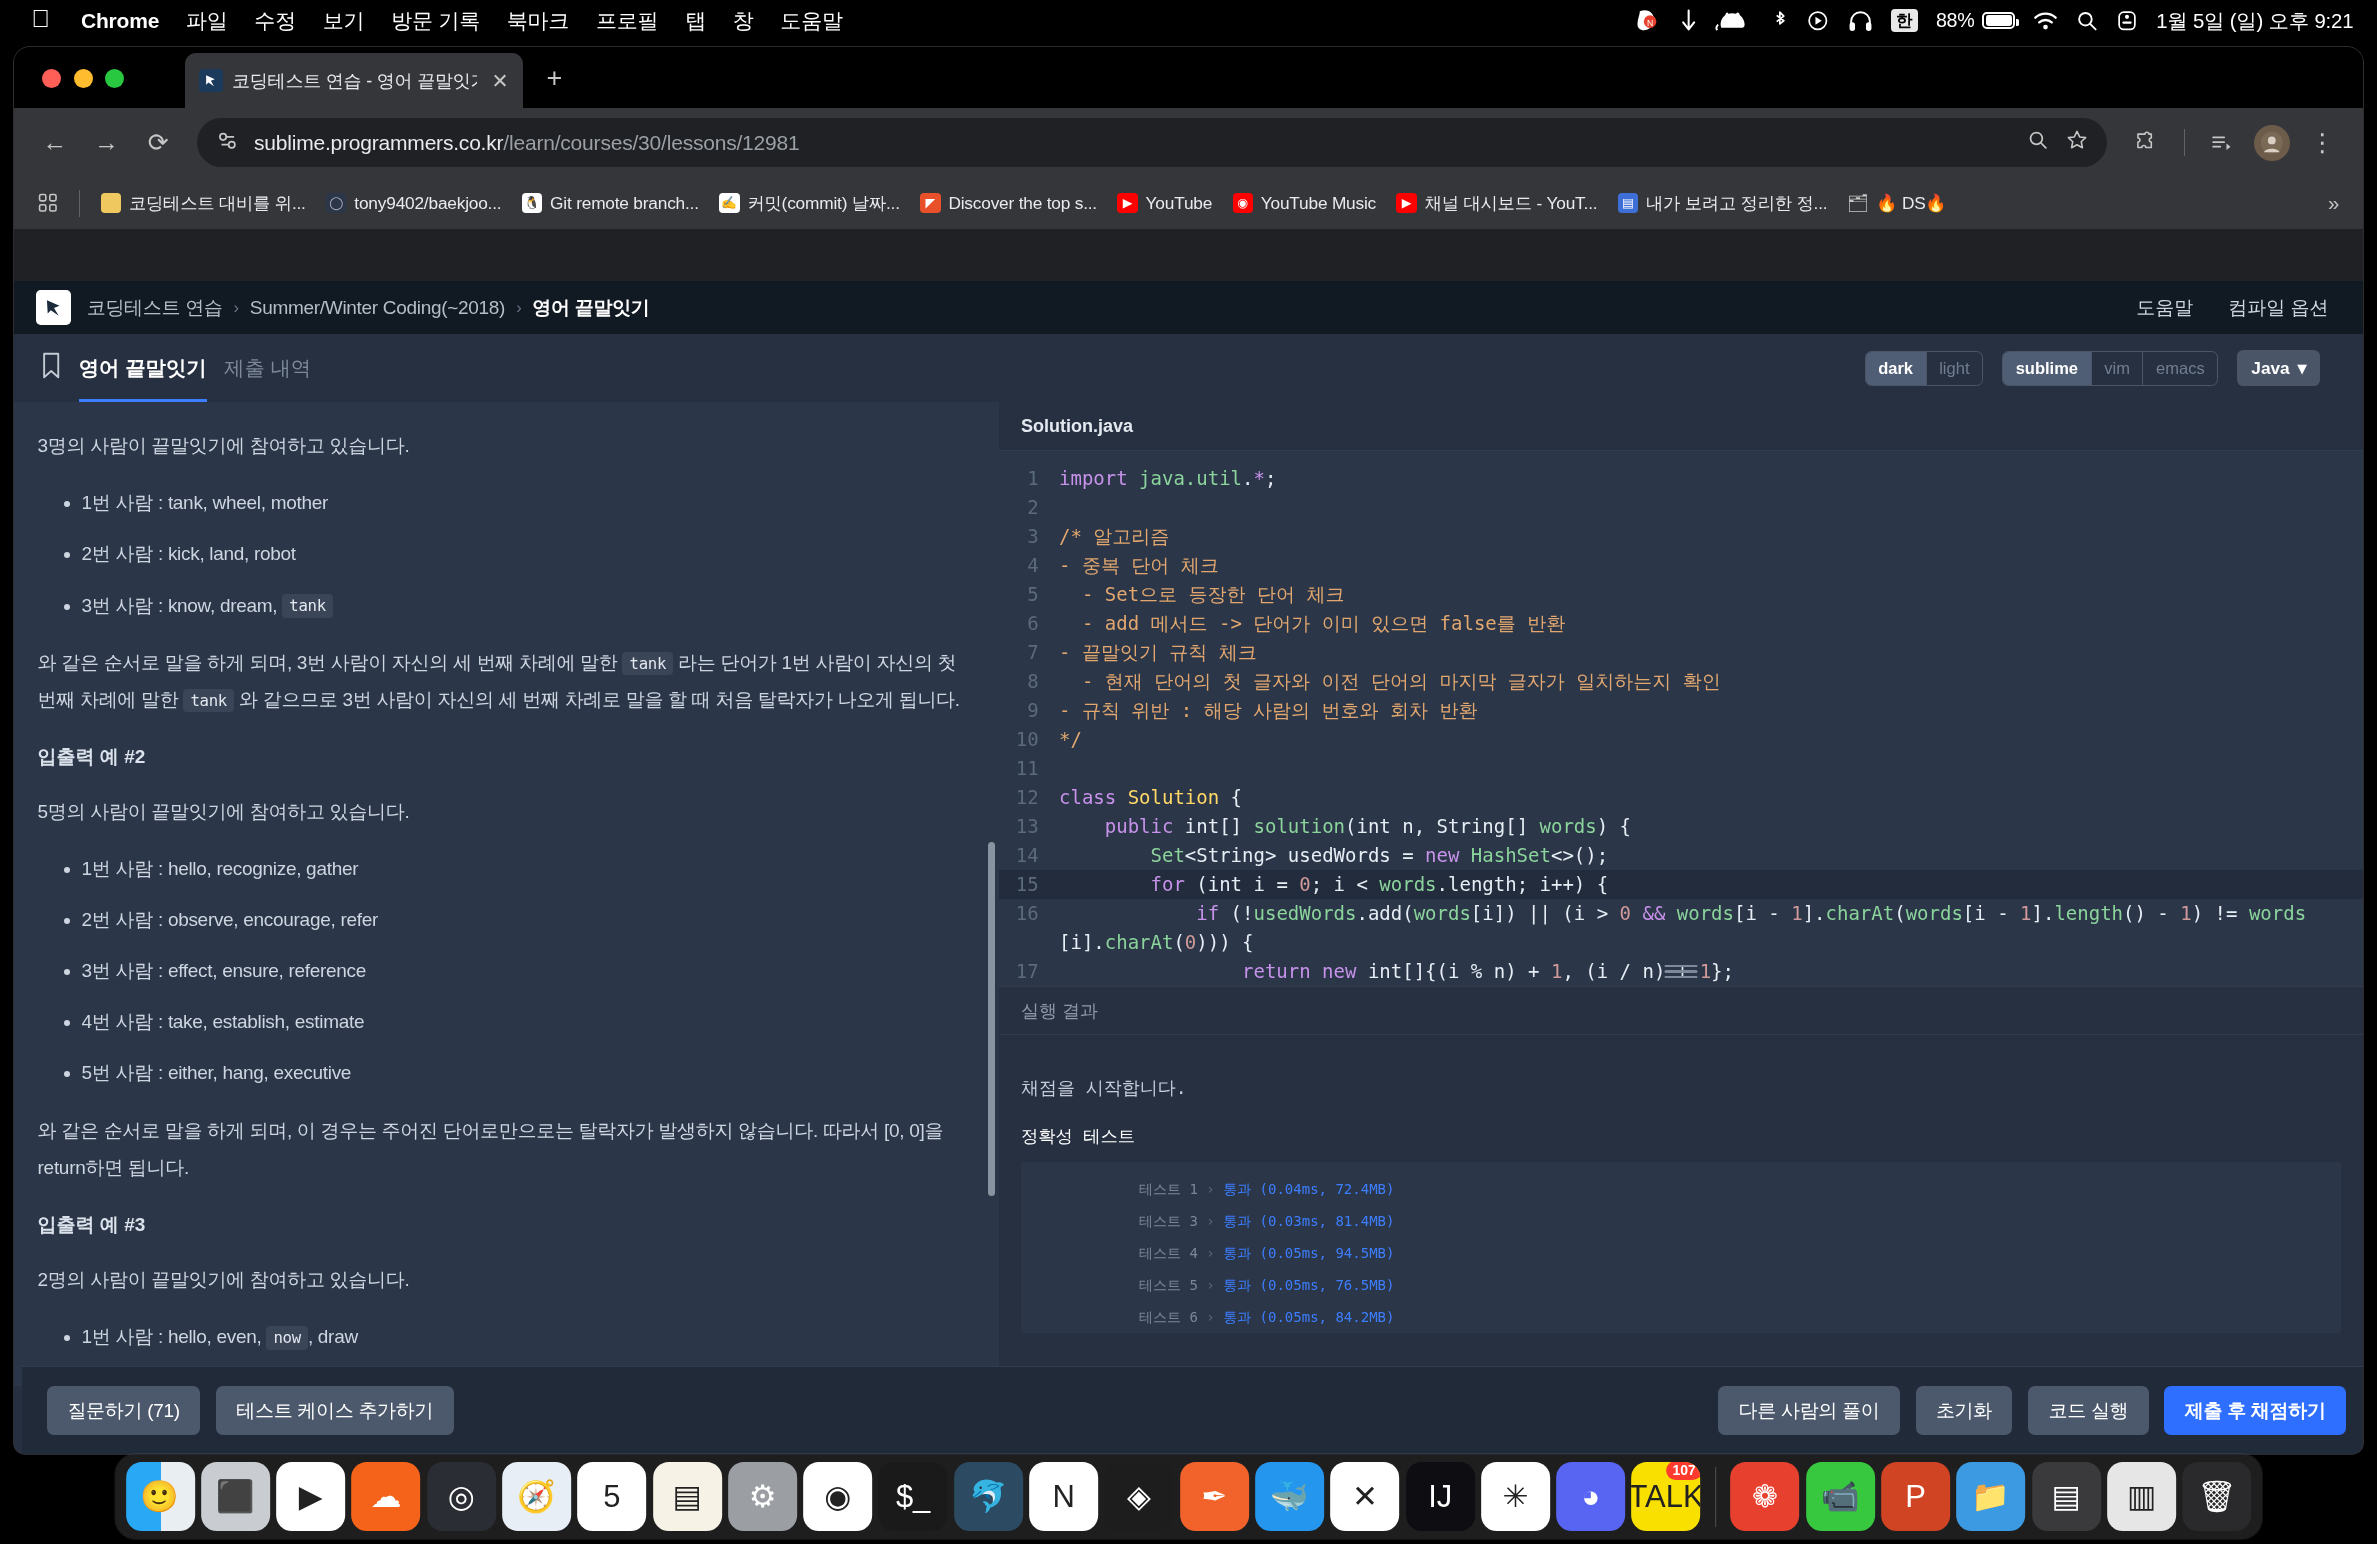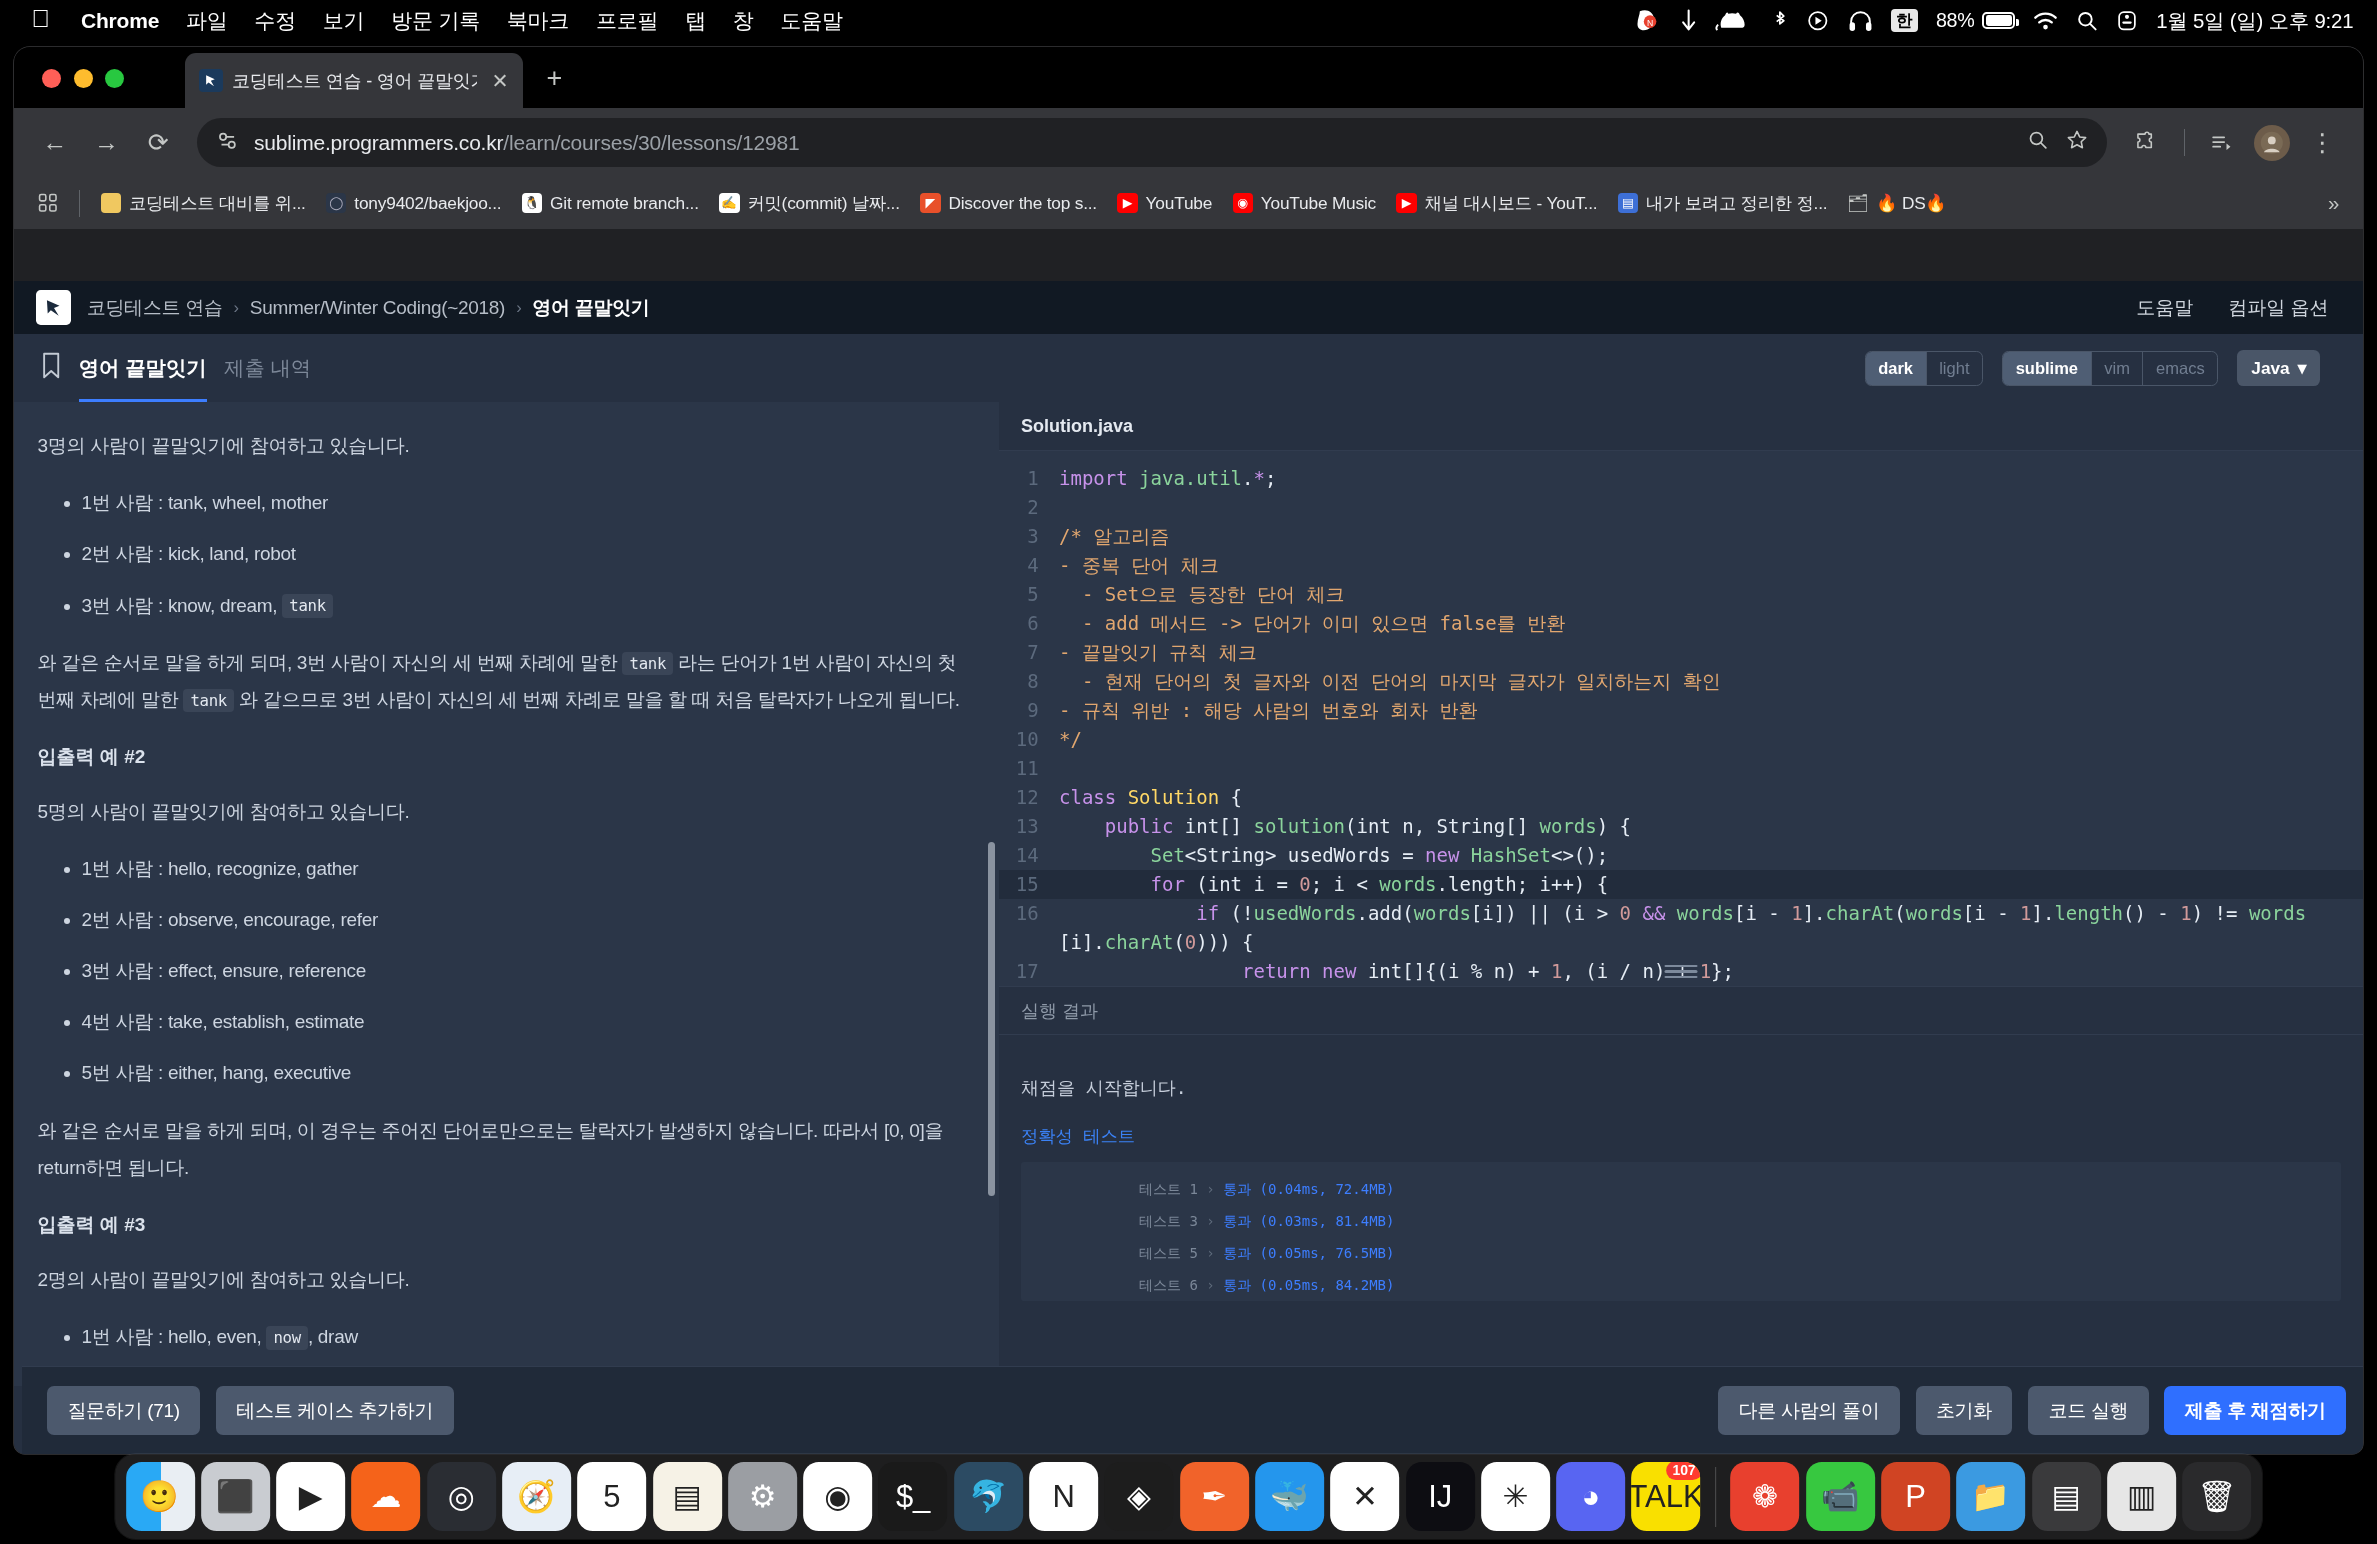--- a/index.html
+++ b/index.html
@@ -117,21 +117,21 @@
   .ct { white-space:pre-wrap; word-break:break-all; flex:1; padding-right:15.7px;}
   .cl.hl { background:#222c3c; }
   .k-kw{color:#c792ea;} .k-str{color:#8bd49c;} .k-cm{color:#e2a76f;}
   .k-num{color:#d19a9a;} .k-cls{color:#ffd866;} .k-fn{color:#8bd49c;}
   .k-pl{color:#e6edf5;} .k-ty{color:#e6edf5;}
   .ed-grip { position:absolute; bottom:4.7px; left:50%; transform:translateX(-50%); width:33px;}
   .ed-grip i{display:block;height:2.4px;background:#7d8a9c;margin-bottom:3.1px;border-radius:1.6px;}
   .res-bar { height:49px; display:flex; align-items:center; padding-left:22px; font-size:18px; color:#8e99a8; border-bottom:0.8px solid #313c4f; border-top:0.8px solid #313c4f;}
   .results { flex:1; padding:41px 22px 0 22px; overflow:hidden; }
   .res-msg { font-family:"DejaVu Sans Mono", monospace; font-size:18px; color:#c6cedb; margin-bottom:23.6px;}
-  .res-sub { font-family:"DejaVu Sans Mono", monospace; font-size:17.3px; color:#3b82f6; margin-bottom:14px;}
+  .res-sub { font-family:"DejaVu Sans Mono", monospace; font-size:17.3px; color:#ffffff; margin-bottom:14px;}
   .res-box { background:#2b3648; border-radius:3.1px; padding:11px 0 0 0;}
   .res-row { font-family:"DejaVu Sans Mono", monospace; font-size:14px; line-height:32px; padding-left:118px; white-space:nowrap;}
   .res-row .lbl{color:#7b8798;} .res-row .gt{color:#5e6a7b;} .res-row .ok{color:#3d7eff;}
   .res-scroll { position:absolute; left:22px; right:22px; bottom:1.6px; height:6.3px; background:#1c2531; }
   .res-scroll i{ display:block; width:440px; height:6.3px; background:#6d7b90; border-radius:3.1px;}
 
   
   .actions {
     position:absolute; left:8px; bottom:0; width:2349px; height:88px;
     background:#202a39; display:flex; align-items:center; padding:0 25px; gap:15.7px;
@@ -537,20 +537,21 @@
           </div>
 
           <div class="res-bar">실행 결과</div>
 
           <div class="results">
             <div class="res-msg">채점을 시작합니다.</div>
             <div class="res-sub">정확성  테스트</div>
             <div class="res-box" id="res-rows">
                 <div class="res-row"><span class="lbl">테스트 1 </span><span class="gt">› </span><span class="ok">통과 (0.04ms, 72.4MB)</span></div>
                 <div class="res-row"><span class="lbl">테스트 3 </span><span class="gt">› </span><span class="ok">통과 (0.03ms, 81.4MB)</span></div>
+                <div class="res-row"><span class="lbl">테스트 4 </span><span class="gt">› </span><span class="ok">통과 (0.05ms, 94.5MB)</span></div>
                 <div class="res-row"><span class="lbl">테스트 5 </span><span class="gt">› </span><span class="ok">통과 (0.05ms, 76.5MB)</span></div>
                 <div class="res-row"><span class="lbl">테스트 6 </span><span class="gt">› </span><span class="ok">통과 (0.05ms, 84.2MB)</span></div>
               </div>
             <span class="res-scroll">
                 <i></i>
               </span>
           </div>
         </div>
       </div>
 

